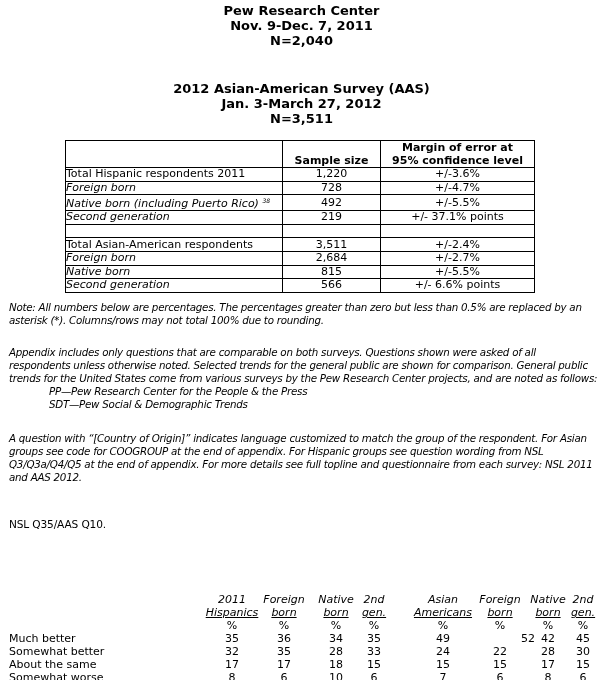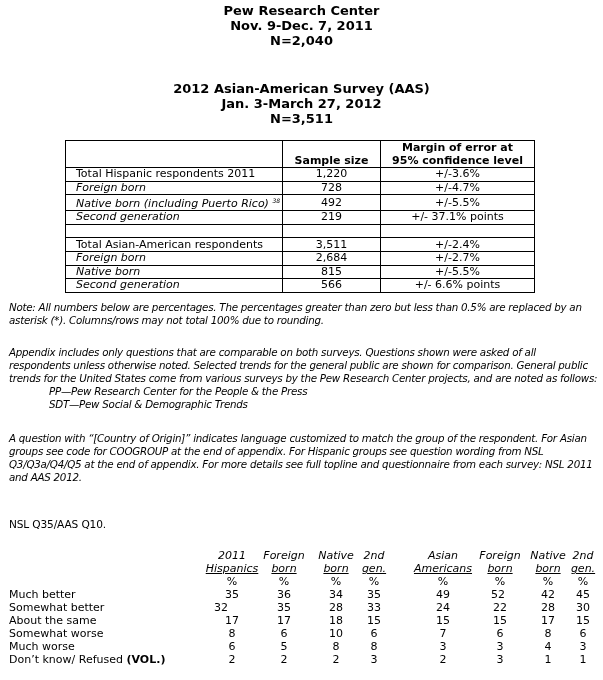--- a/index.html
+++ b/index.html
@@ -7,30 +7,30 @@
     width: 603px; height: 680px; position: relative; overflow: hidden;
     font-family: "DejaVu Sans", sans-serif; color: #000; font-size: 11px;
   }
   .title-block { position: absolute; left: 0; width: 603px; text-align: center; font-weight: bold; font-size: 13px; line-height: 15px; }
   #tb1 { top: 3px; }
   #tb2 { top: 81px; }
   table.moe {
     position: absolute; left: 65px; top: 140px; width: 469px;
     border-collapse: collapse; font-size: 11px; table-layout: fixed;
   }
-  table.moe td, table.moe th { border: 1px solid #000; padding: 0 10px; height: 12.6px; line-height: 12px; white-space: nowrap; overflow: hidden; margin-left: 16px; }
+  table.moe td, table.moe th { border: 1px solid #000; padding: 0 0; height: 12.6px; line-height: 12px; white-space: nowrap; overflow: hidden; margin-left: 16px; }
   table.moe th { font-weight: bold; vertical-align: bottom; text-align: center; height: 26px; line-height: 13px; }
   table.moe td.c { text-align: center; }
   table.moe td.it { font-style: italic; }
   table.moe sup { font-size: 6px; vertical-align: 4px; }
   .note { position: absolute; left: 9px; width: 590px; font-style: italic; font-size: 10.3px; line-height: 13px; letter-spacing: -0.25px; }
   .note .indent { padding-left: 40px; }
   .q { position: absolute; left: 9px; width: 590px; font-size: 10.6px; line-height: 13px; letter-spacing: -0.15px; }
   .grid { position: absolute; left: 0; top: 549px; width: 603px; font-size: 11px; line-height: 13px; }
-  .row { position: absolute; left: 0; width: 603px; height: 13px; }
+  .row { position: absolute; left: 0; width: 603px; height: 13px; margin-top: 44px; }
   .lbl { position: absolute; left: 9px; white-space: nowrap; }
   .cell { position: absolute; width: 60px; margin-left: -30px; text-align: center; white-space: nowrap; }
   .hdr .cell { font-style: italic; }
   .u { text-decoration: underline; }
   .vol { font-weight: bold; }
 </style>
 </head>
 <body>
 
 <div class="title-block" id="tb1">
@@ -152,27 +152,27 @@
       <div class="cell" style="font-style: normal; left: 548px;">%</div>
       <div class="cell" style="font-style: normal; left: 583px;">%</div>
     </div>
     <div class="row" style="top: 39px;">
       <div class="lbl"><span>Much better</span></div>
       <div class="cell" style="left: 232px;">35</div>
       <div class="cell" style="left: 284px;">36</div>
       <div class="cell" style="left: 336px;">34</div>
       <div class="cell" style="left: 374px;">35</div>
       <div class="cell" style="left: 443px;">49</div>
-      <div class="cell" style="left: 498px;">52</div>
+      <div class="cell" style="left: 528px;">52</div>
       <div class="cell" style="left: 548px;">42</div>
       <div class="cell" style="left: 583px;">45</div>
     </div>
     <div class="row" style="top: 52px;">
       <div class="lbl"><span>Somewhat better</span></div>
-      <div class="cell" style="left: 221px;">32</div>
+      <div class="cell" style="left: 232px;">32</div>
       <div class="cell" style="left: 284px;">35</div>
       <div class="cell" style="left: 336px;">28</div>
       <div class="cell" style="left: 374px;">33</div>
       <div class="cell" style="left: 443px;">24</div>
       <div class="cell" style="left: 500px;">22</div>
       <div class="cell" style="left: 548px;">28</div>
       <div class="cell" style="left: 583px;">30</div>
     </div>
     <div class="row" style="top: 65px;">
       <div class="lbl"><span>About the same</span></div>

